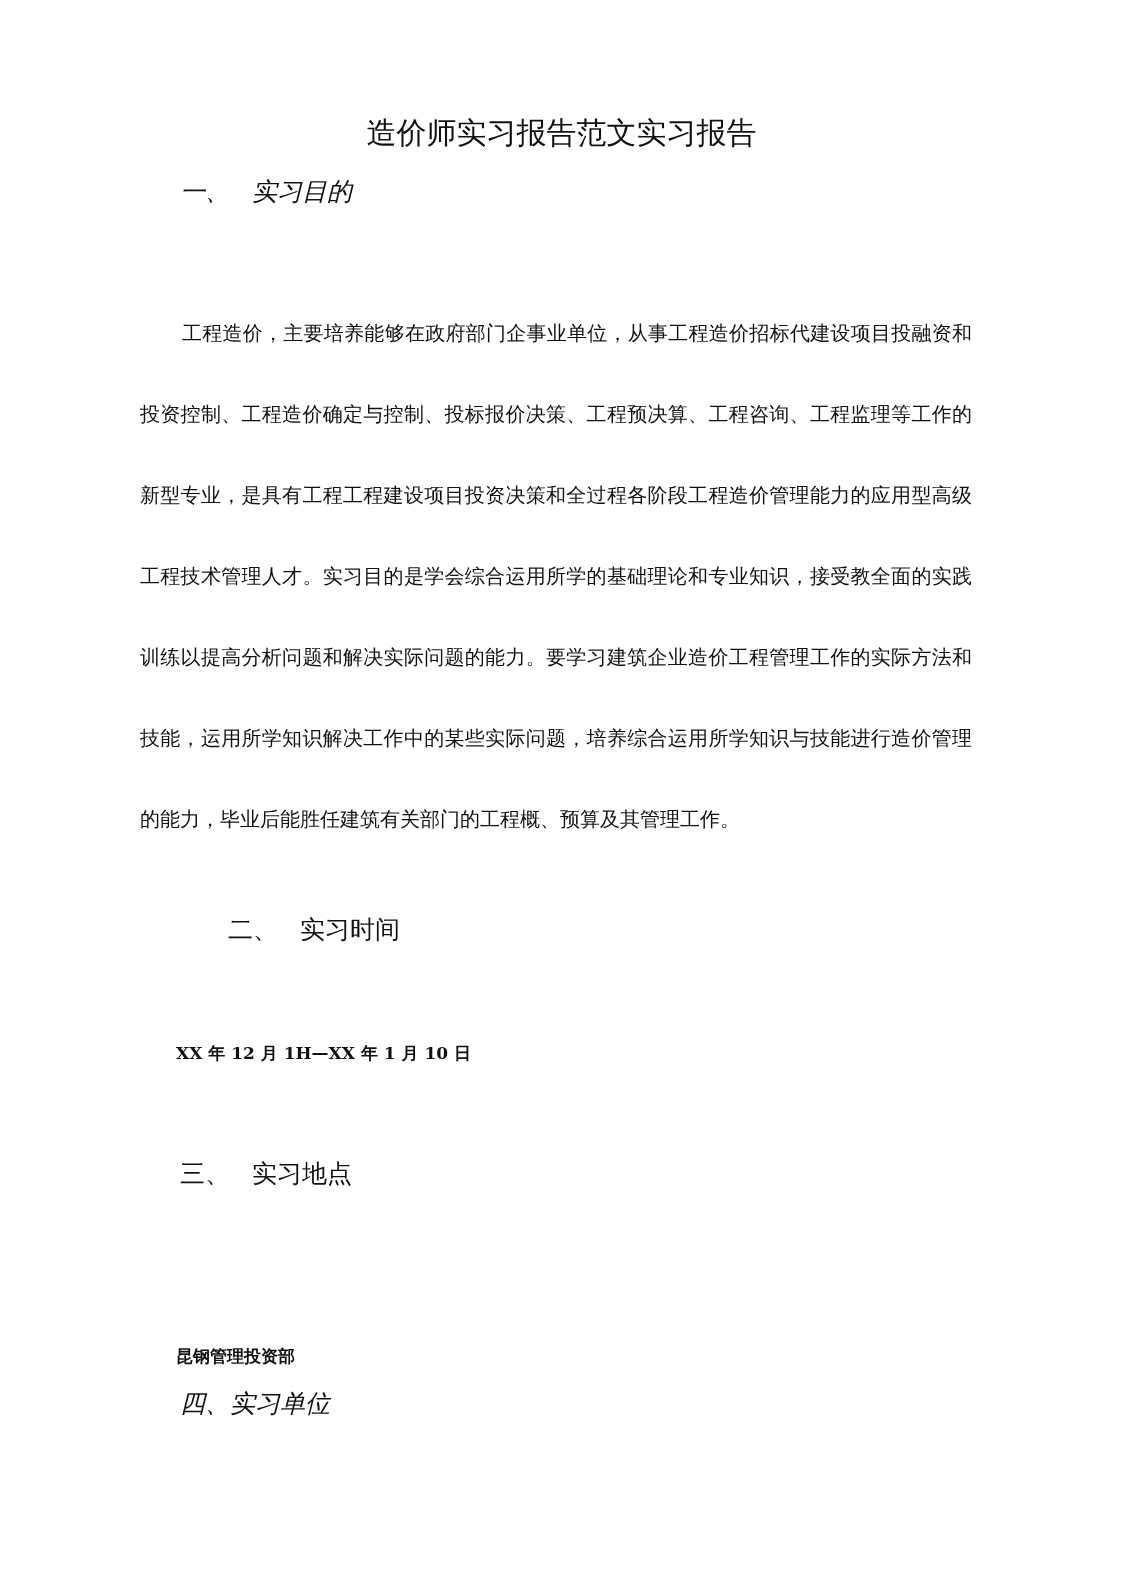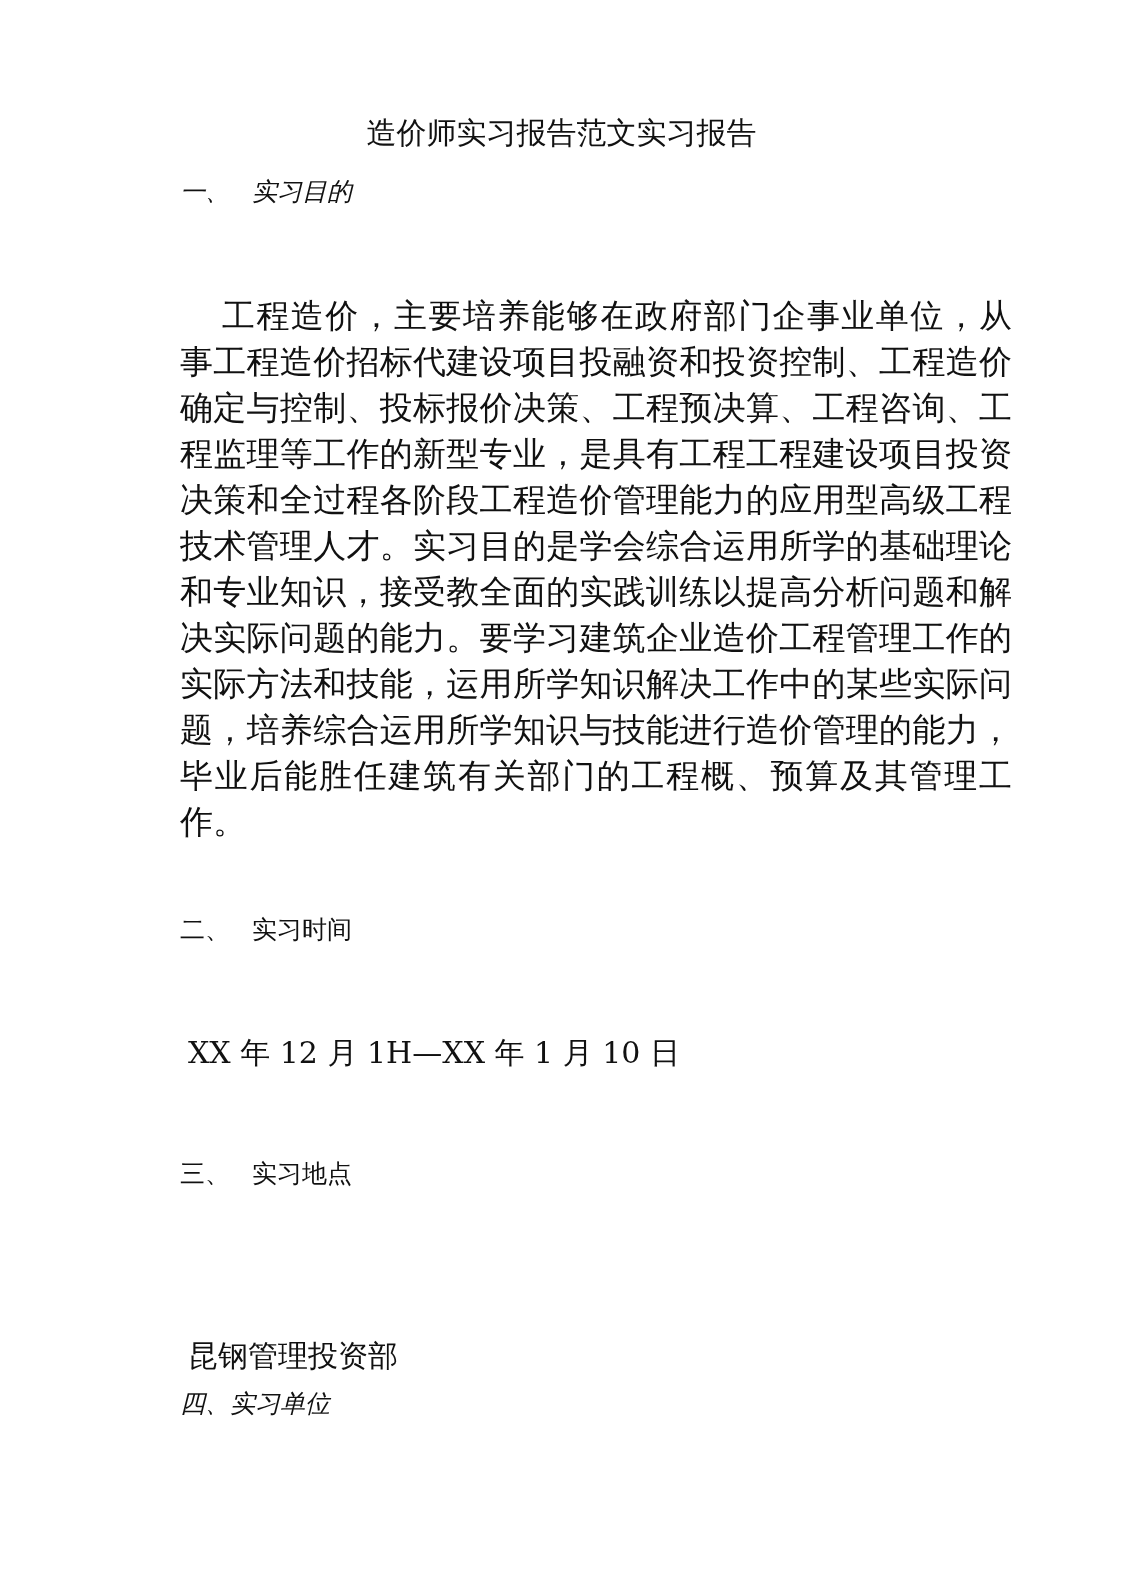--- a/index.html
+++ b/index.html
@@ -45,48 +45,48 @@
     .heading .gap {
       display: inline-block;
       width: 22px;
     }
     .heading.tight .gap { width: 0; }
     .para {
       position: absolute;
       left: 140px;
       width: 832px;
       top: 293px;
-      font-size: 33px;
-      line-height: 46px;
+      font-size: 20px;
+      line-height: 81px;
       text-align: justify;
       text-indent: 42px;
-      margin-left: 40px;
     }
     .line {
       position: absolute;
-      left: 188px;
-      font-size: 30px;
+      left: 176px;
+      font-size: 17px;
       line-height: 40px;
       white-space: nowrap;
+      font-weight: bold;
     }
   </style>
 </head>
 <body>
 
 <div class="page">
 
   <div class="title">造价师实习报告范文实习报告</div>
 
   <div class="heading" style="top:172px;font-style:italic;">
     <span class="num">一、</span><span class="gap"></span><span>实习目的</span>
   </div>
 
   <div class="para">工程造价，主要培养能够在政府部门企事业单位，从事工程造价招标代建设项目投融资和投资控制、工程造价确定与控制、投标报价决策、工程预决算、工程咨询、工程监理等工作的新型专业，是具有工程工程建设项目投资决策和全过程各阶段工程造价管理能力的应用型高级工程技术管理人才。实习目的是学会综合运用所学的基础理论和专业知识，接受教全面的实践训练以提高分析问题和解决实际问题的能力。要学习建筑企业造价工程管理工作的实际方法和技能，运用所学知识解决工作中的某些实际问题，培养综合运用所学知识与技能进行造价管理的能力，毕业后能胜任建筑有关部门的工程概、预算及其管理工作。</div>
 
-  <div class="heading" style="top:910px;">
+  <div class="heading" style="top:910px;margin-left:48px;">
     <span class="num">二、</span><span class="gap"></span><span>实习时间</span>
   </div>
 
   <div class="line" style="top:1033px;">XX 年 12 月 1H—XX 年 1 月 10 日</div>
 
   <div class="heading" style="top:1154px;">
     <span class="num">三、</span><span class="gap"></span><span>实习地点</span>
   </div>
 
   <div class="line" style="top:1288px;margin-top:48px;">昆钢管理投资部</div>

